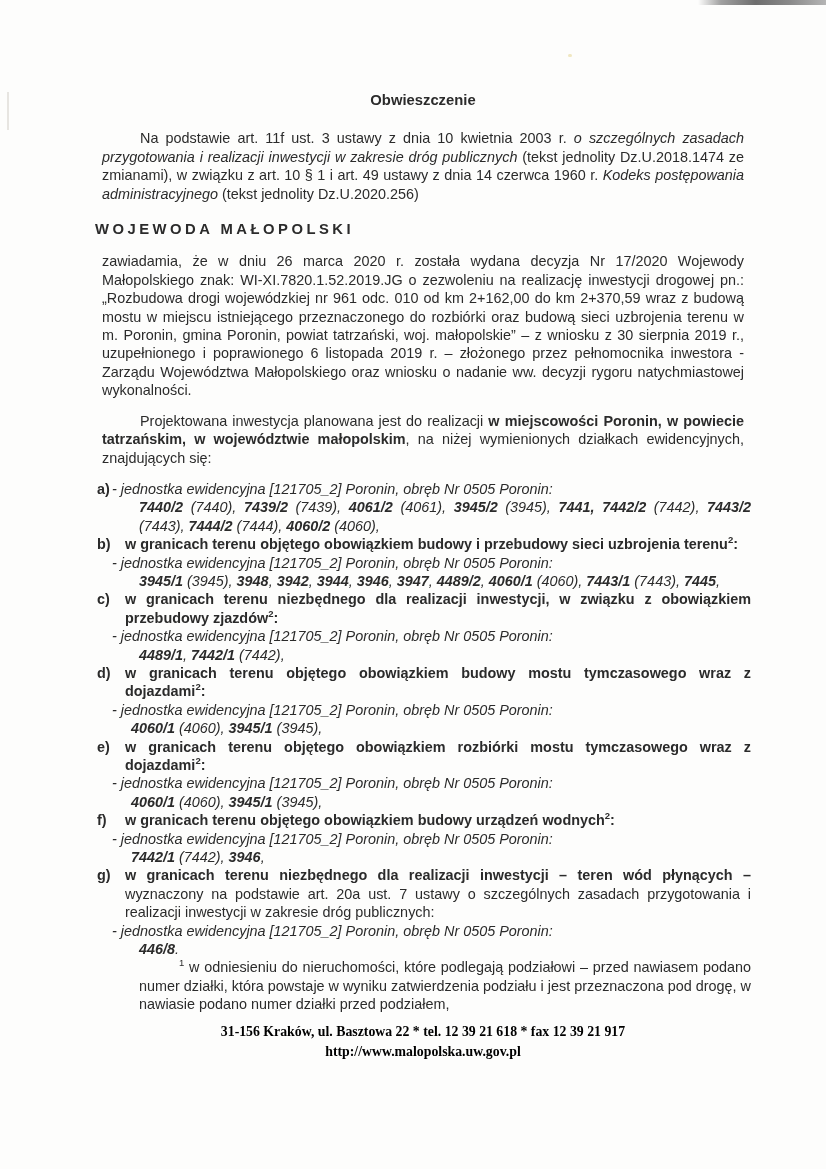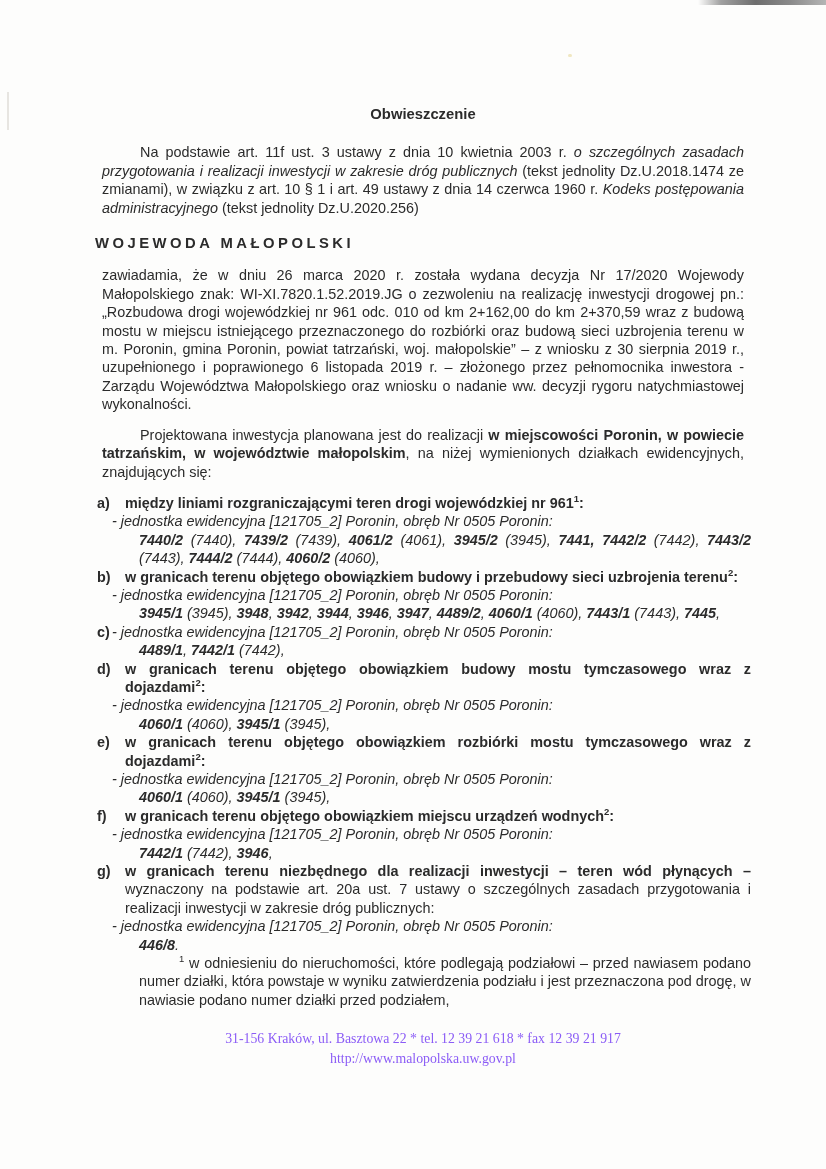--- a/index.html
+++ b/index.html
@@ -23,21 +23,21 @@
   }
   .scan-mark-left {
     position: absolute; left: 7px; top: 92px;
     width: 2px; height: 38px; background: #e7e5e1;
   }
   .scan-speck {
     position: absolute; left: 568px; top: 54px;
     width: 4px; height: 3px; background: #e8d89a; opacity: .6; border-radius: 2px;
   }
   .content {
-    position: absolute; left: 95px; top: 14px;
+    position: absolute; left: 95px; top: 0;
     width: 656px;
     font-size: 14.4px; line-height: 18.4px;
   }
   .title {
     margin: 91px 0 0 0;
     font-size: 14.8px; font-weight: bold;
     text-align: center;
   }
   .para { margin: 7px; text-align: justify; }
   .para.indent { text-indent: 38px; }
@@ -49,32 +49,32 @@
   }
   .p-notice { margin-top: 14px; }
   .p-location { margin-top: 12px; }
   .parcel-list { margin-top: 13px; }
   .list-item { position: relative; padding-left: 30px; }
   .item-label { position: absolute; left: 2px; top: 0; font-weight: bold; }
   .item-heading { margin: 0; text-align: justify; }
   .item-line { margin: 0; font-style: italic; }
   .item-line.unit { margin-left: -13px; }
   .item-line.plots { margin-left: 14px; text-align: justify; }
-  .item-line.plots.deep { margin-left: 14px; }
+  .item-line.plots.deep { margin-left: 6px; }
   .footnote {
     margin: 0; padding-left: 44px; text-indent: 40px;
     text-align: justify;
   }
   .footer {
-    margin-top: 20px;
+    margin-top: 8px;
     text-align: center;
     font-family: "Liberation Serif", serif;
-    font-weight: normal;
+    font-weight: bold;
     font-size: 13.8px; line-height: 20px;
-    color: #8b5cf6;
+    color: #000000;
   }
   .b { font-weight: bold; }
   .i { font-style: italic; }
   sup { font-size: 9.5px; line-height: 0; vertical-align: super; }
 </style>
 </head>
 <body>
 
 <div class="page">
   <div class="scan-smudge"></div>
@@ -88,50 +88,50 @@
 
     <div class="authority">WOJEWODA MAŁOPOLSKI</div>
 
     <p class="para p-notice"><span>zawiadamia, że w dniu 26 marca 2020 r. została wydana decyzja Nr 17/2020 Wojewody Małopolskiego znak: WI-XI.7820.1.52.2019.JG o zezwoleniu na realizację inwestycji drogowej pn.: „Rozbudowa drogi wojewódzkiej nr 961 odc. 010 od km 2+162,00 do km 2+370,59 wraz z budową mostu w miejscu istniejącego przeznaczonego do rozbiórki oraz budową sieci uzbrojenia terenu w m. Poronin, gmina Poronin, powiat tatrzański, woj. małopolskie” – z wniosku z 30 sierpnia 2019 r., uzupełnionego i poprawionego 6 listopada 2019 r. – złożonego przez pełnomocnika inwestora - Zarządu Województwa Małopolskiego oraz wniosku o nadanie ww. decyzji rygoru natychmiastowej wykonalności.</span></p>
 
     <p class="para indent p-location"><span>Projektowana inwestycja planowana jest do realizacji </span><span class="b">w miejscowości Poronin, w powiecie tatrzańskim, w województwie małopolskim</span><span>, na niżej wymienionych działkach ewidencyjnych, znajdujących się:</span></p>
 
     <div class="parcel-list">
         <div class="list-item">
           <span class="item-label">a)</span>
-          <p class="item-heading"><span class="b">między liniami rozgraniczającymi teren drogi wojewódzkiej nr 961</span><sup class="b">1</sup><span class="b">:</span></p>
           <p class="item-line unit"><span>- jednostka ewidencyjna [121705_2] Poronin, obręb Nr 0505 Poronin:</span></p>
           <p class="item-line plots"><span class="b">7440/2</span><span> (7440), </span><span class="b">7439/2</span><span> (7439), </span><span class="b">4061/2</span><span> (4061), </span><span class="b">3945/2</span><span> (3945), </span><span class="b">7441, 7442/2</span><span> (7442), </span><span class="b">7443/2</span><span> (7443), </span><span class="b">7444/2</span><span> (7444), </span><span class="b">4060/2</span><span> (4060),</span></p>
         </div>
         <div class="list-item">
           <span class="item-label">b)</span>
           <p class="item-heading"><span class="b">w granicach terenu objętego obowiązkiem budowy i przebudowy sieci uzbrojenia terenu</span><sup class="b">2</sup><span class="b">:</span></p>
           <p class="item-line unit"><span>- jednostka ewidencyjna [121705_2] Poronin, obręb Nr 0505 Poronin:</span></p>
           <p class="item-line plots"><span class="b">3945/1</span><span> (3945), </span><span class="b">3948</span><span>, </span><span class="b">3942</span><span>, </span><span class="b">3944</span><span>, </span><span class="b">3946</span><span>, </span><span class="b">3947</span><span>, </span><span class="b">4489/2</span><span>, </span><span class="b">4060/1</span><span> (4060), </span><span class="b">7443/1</span><span> (7443), </span><span class="b">7445</span><span>,</span></p>
         </div>
         <div class="list-item">
           <span class="item-label">c)</span>
+          <p class="item-heading"><span class="b">w granicach terenu niezbędnego dla realizacji inwestycji, w związku z obowiązkiem przebudowy zjazdów</span><sup class="b">2</sup><span class="b">:</span></p>
           <p class="item-line unit"><span>- jednostka ewidencyjna [121705_2] Poronin, obręb Nr 0505 Poronin:</span></p>
           <p class="item-line plots"><span class="b">4489/1</span><span>, </span><span class="b">7442/1</span><span> (7442),</span></p>
         </div>
         <div class="list-item">
           <span class="item-label">d)</span>
           <p class="item-heading"><span class="b">w granicach terenu objętego obowiązkiem budowy mostu tymczasowego wraz z dojazdami</span><sup class="b">2</sup><span class="b">:</span></p>
           <p class="item-line unit"><span>- jednostka ewidencyjna [121705_2] Poronin, obręb Nr 0505 Poronin:</span></p>
           <p class="item-line plots deep"><span class="b">4060/1</span><span> (4060), </span><span class="b">3945/1</span><span> (3945),</span></p>
         </div>
         <div class="list-item">
           <span class="item-label">e)</span>
           <p class="item-heading"><span class="b">w granicach terenu objętego obowiązkiem rozbiórki mostu tymczasowego wraz z dojazdami</span><sup class="b">2</sup><span class="b">:</span></p>
           <p class="item-line unit"><span>- jednostka ewidencyjna [121705_2] Poronin, obręb Nr 0505 Poronin:</span></p>
           <p class="item-line plots deep"><span class="b">4060/1</span><span> (4060), </span><span class="b">3945/1</span><span> (3945),</span></p>
         </div>
         <div class="list-item">
           <span class="item-label">f)</span>
-          <p class="item-heading"><span class="b">w granicach terenu objętego obowiązkiem miejscu urządzeń wodnych</span><sup class="b">2</sup><span class="b">:</span></p>
+          <p class="item-heading"><span class="b">w granicach terenu objętego obowiązkiem budowy urządzeń wodnych</span><sup class="b">2</sup><span class="b">:</span></p>
           <p class="item-line unit"><span>- jednostka ewidencyjna [121705_2] Poronin, obręb Nr 0505 Poronin:</span></p>
           <p class="item-line plots deep"><span class="b">7442/1</span><span> (7442), </span><span class="b">3946</span><span>,</span></p>
         </div>
         <div class="list-item">
           <span class="item-label">g)</span>
           <p class="item-heading"><span class="b">w granicach terenu niezbędnego dla realizacji inwestycji – teren wód płynących –</span><span> wyznaczony na podstawie art. 20a ust. 7 ustawy o szczególnych zasadach przygotowania i realizacji inwestycji w zakresie dróg publicznych:</span></p>
           <p class="item-line unit"><span>- jednostka ewidencyjna [121705_2] Poronin, obręb Nr 0505 Poronin:</span></p>
           <p class="item-line plots"><span class="b">446/8</span><span>.</span></p>
         </div>
       </div>

